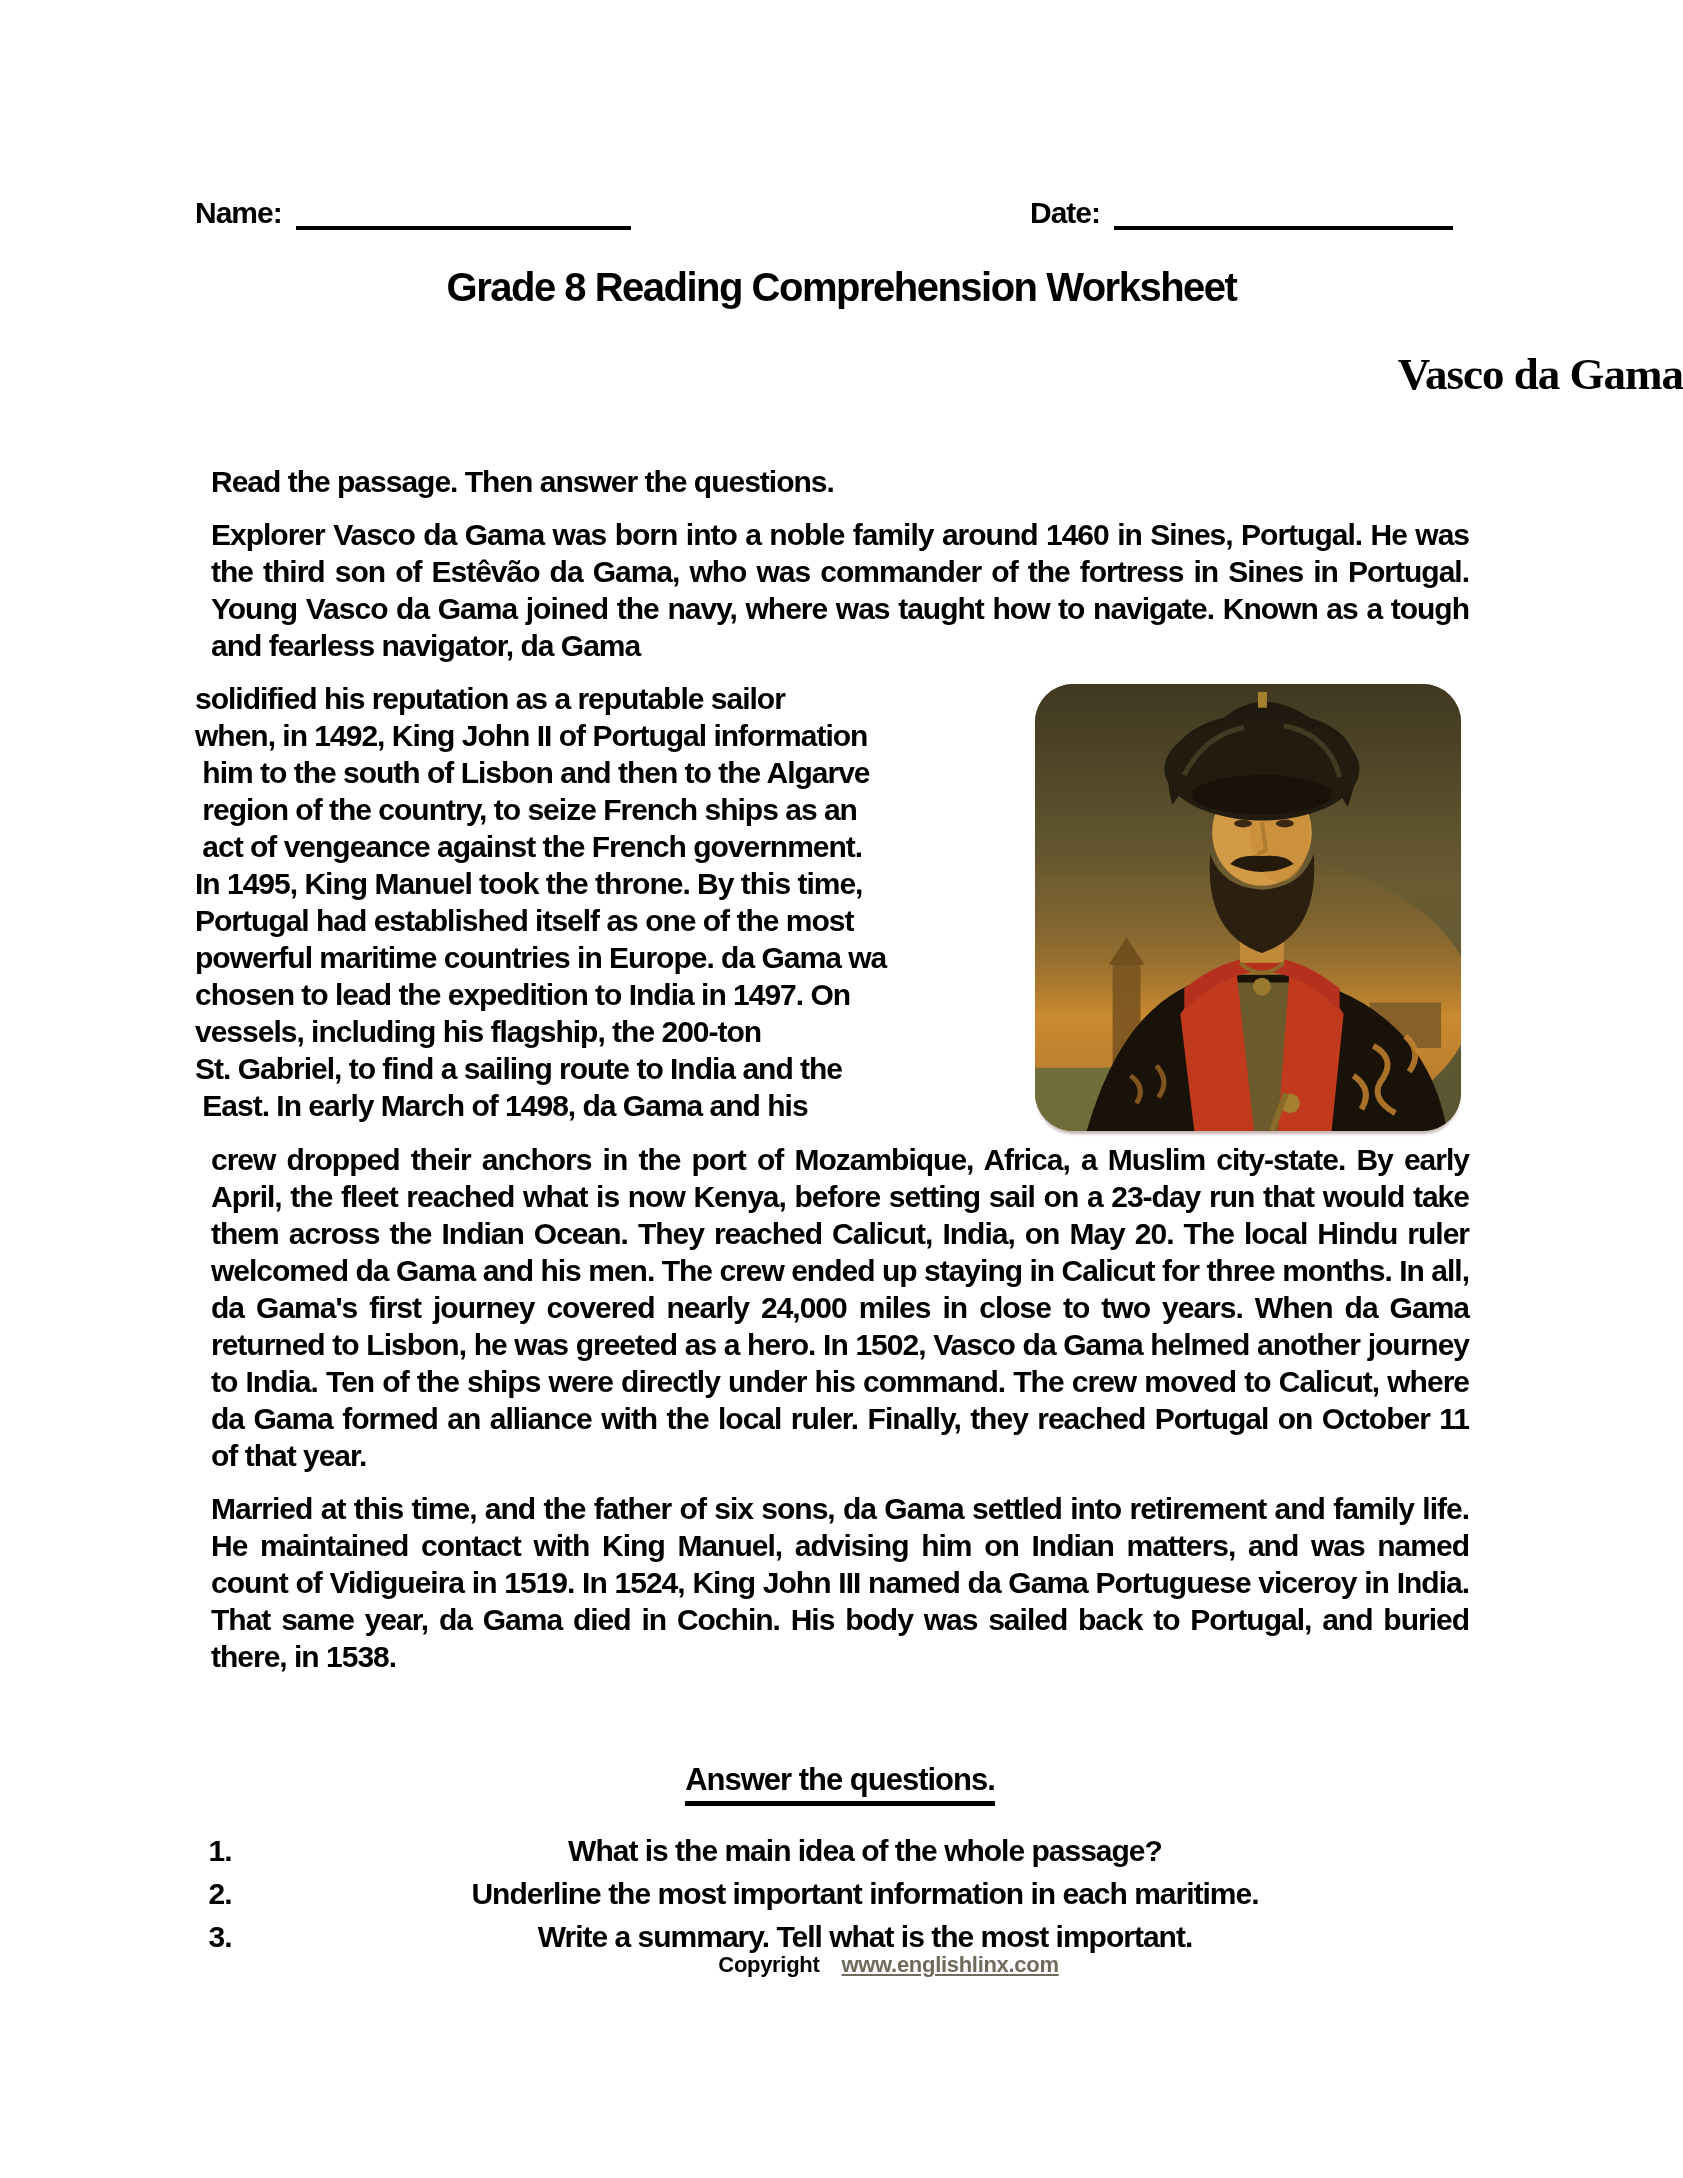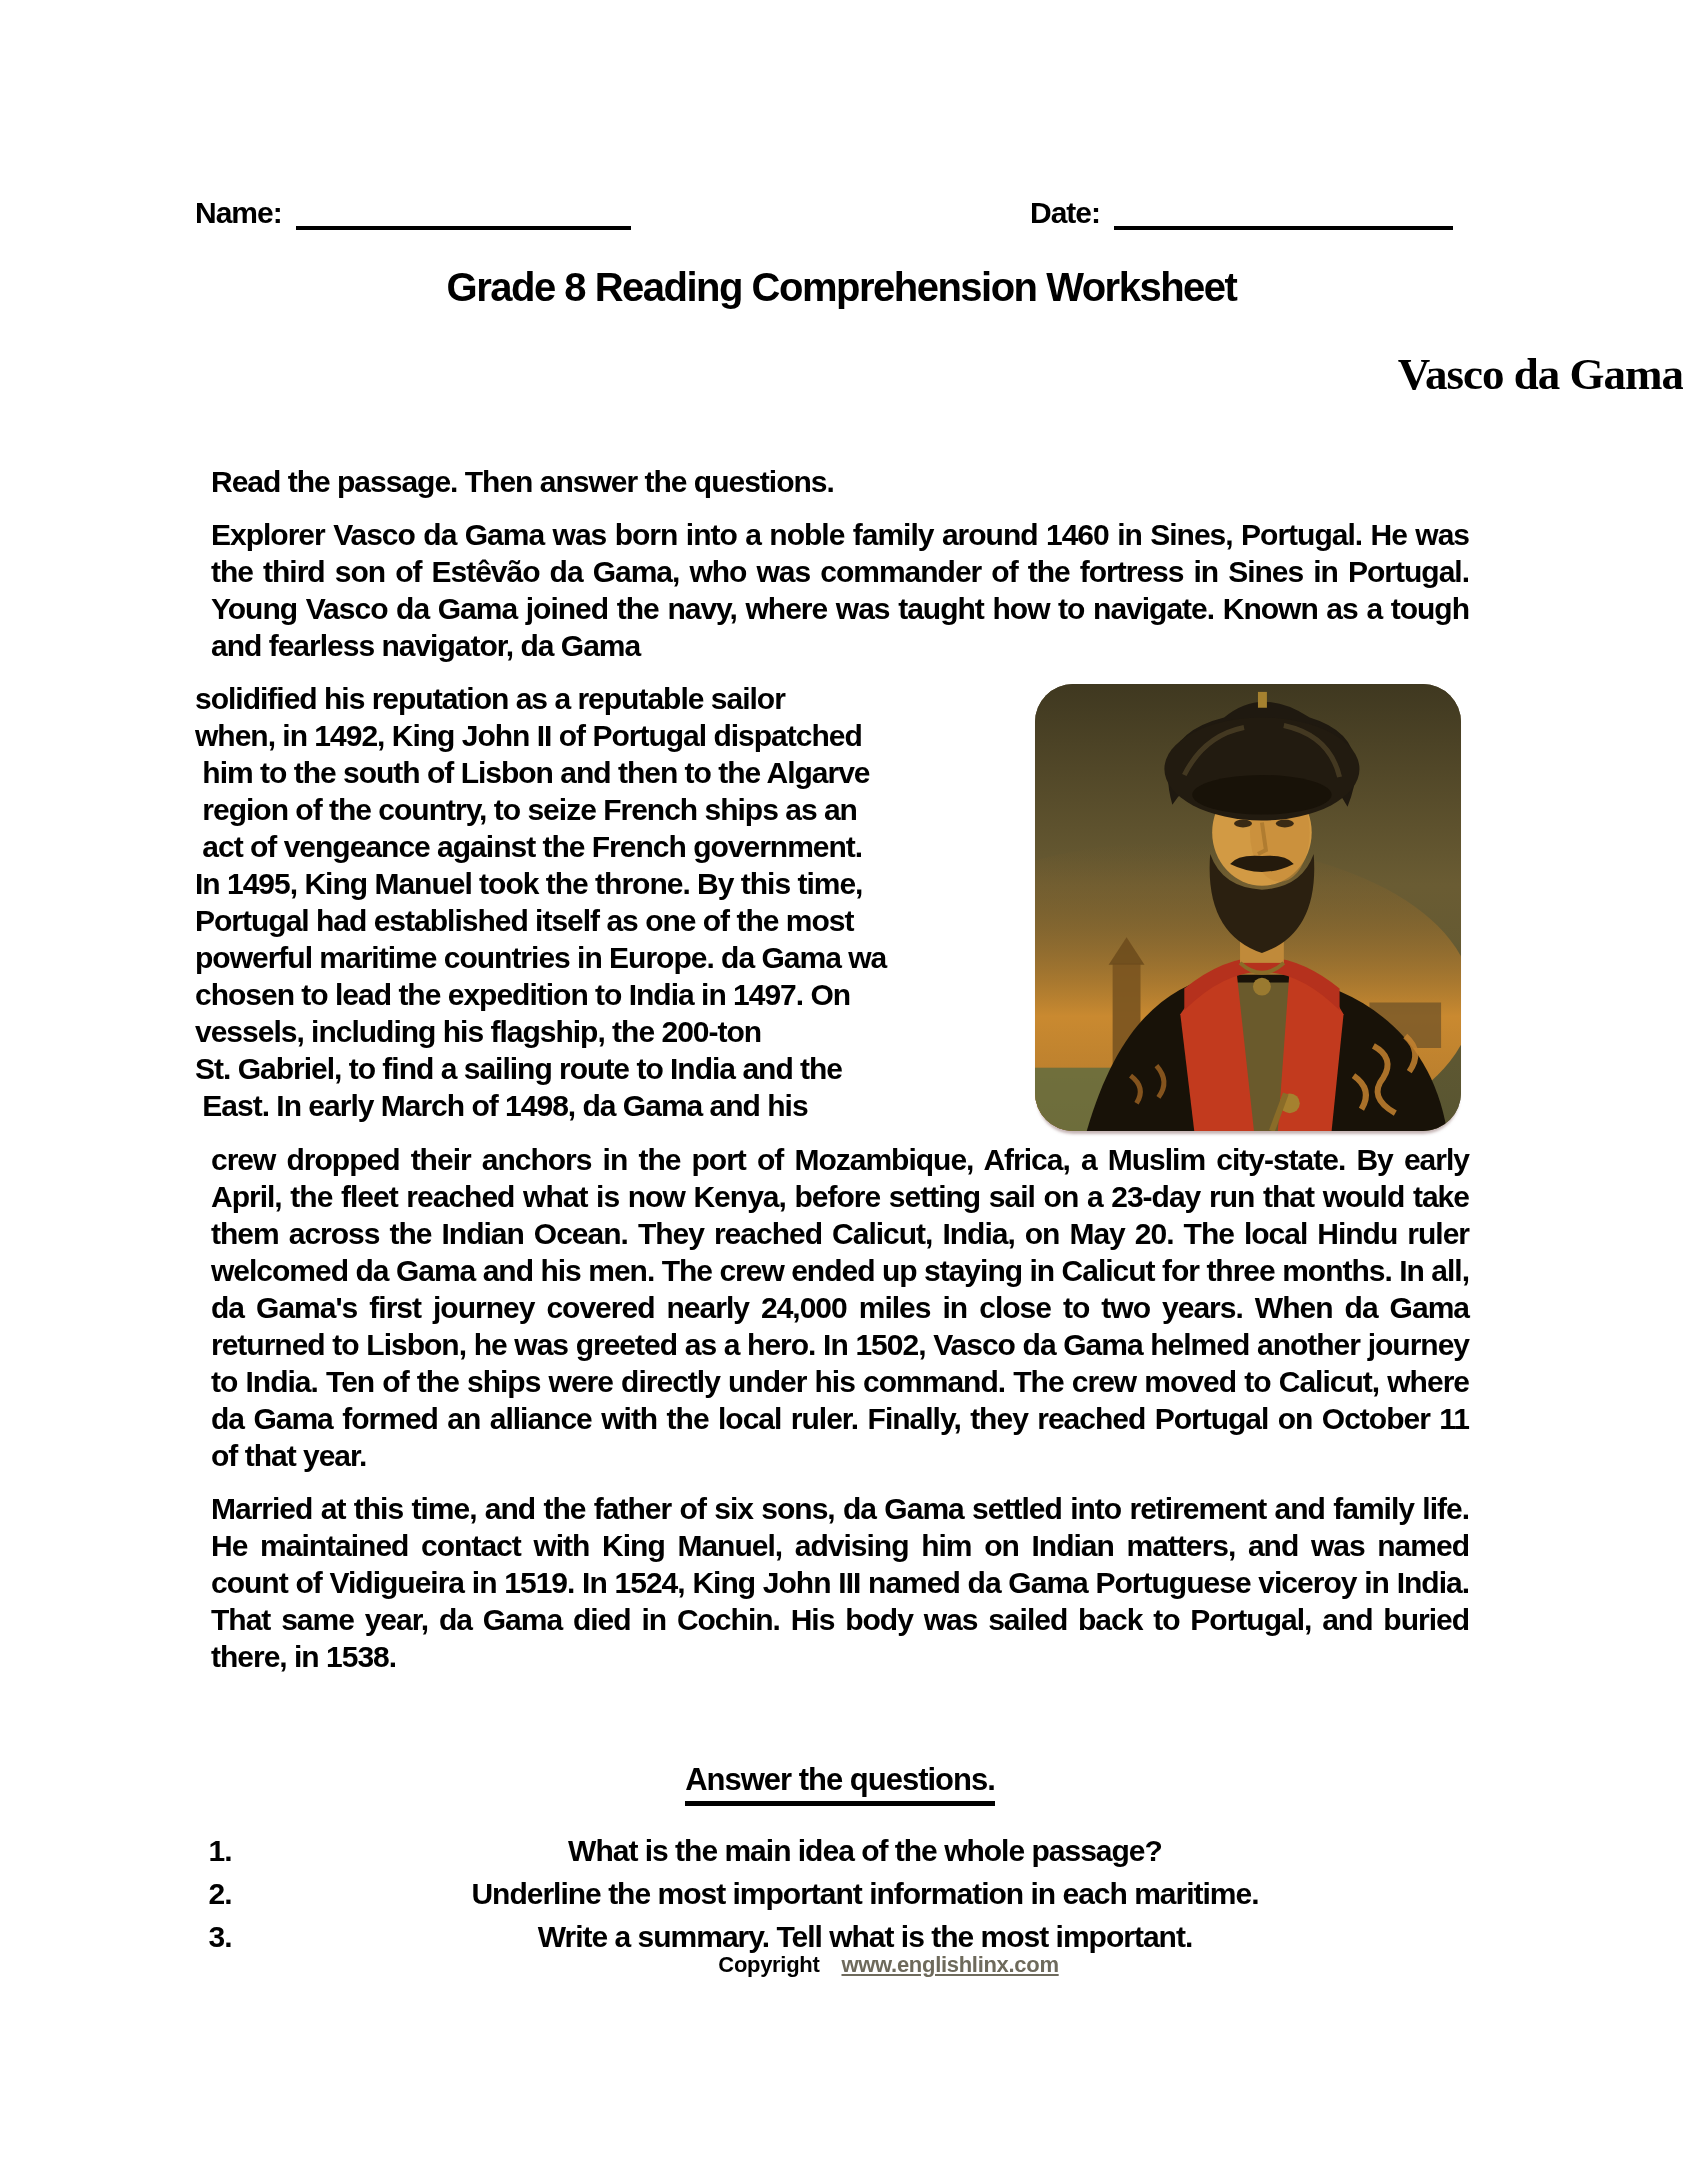--- a/index.html
+++ b/index.html
@@ -144,21 +144,21 @@
 
         <circle cx="256" cy="424" r="10" fill="#a5812f"></circle>
         <path d="M252 414 L238 452" stroke="#8a6c28" stroke-width="6"></path>
 
         <path d="M340 366 q22 12 10 32 q-16 20 12 36 M372 356 q18 16 4 36 M320 396 q20 14 8 34" stroke="#c4822f" stroke-width="6" fill="none" opacity="0.85"></path>
         <path d="M96 396 q16 12 6 28 M122 386 q14 16 2 32" stroke="#b06f26" stroke-width="5" fill="none" opacity="0.7"></path>
       </svg>
     </div>
 
     <div class="wrap-line">solidified his reputation as a reputable sailor</div>
-    <div class="wrap-line">when, in 1492, King John II of Portugal dispatched</div>
+    <div class="wrap-line">when, in 1492, King John II of Portugal information</div>
     <div class="wrap-line"> him to the south of Lisbon and then to the Algarve</div>
     <div class="wrap-line"> region of the country, to seize French ships as an</div>
     <div class="wrap-line"> act of vengeance against the French government.</div>
     <div class="wrap-line">In 1495, King Manuel took the throne. By this time,</div>
     <div class="wrap-line">Portugal had established itself as one of the most</div>
     <div class="wrap-line">powerful maritime countries in Europe. da Gama wa</div>
     <div class="wrap-line">chosen to lead the expedition to India in 1497. On</div>
     <div class="wrap-line">vessels, including his flagship, the 200-ton</div>
     <div class="wrap-line">St. Gabriel, to find a sailing route to India and the</div>
     <div class="wrap-line"> East. In early March of 1498, da Gama and his</div>

